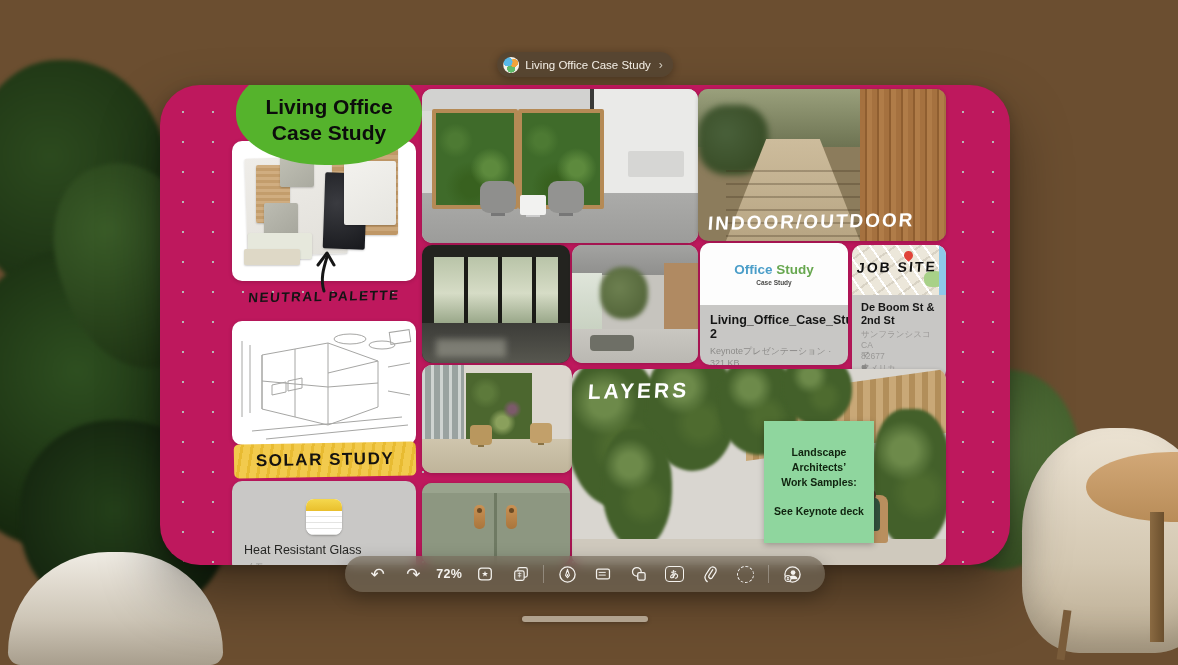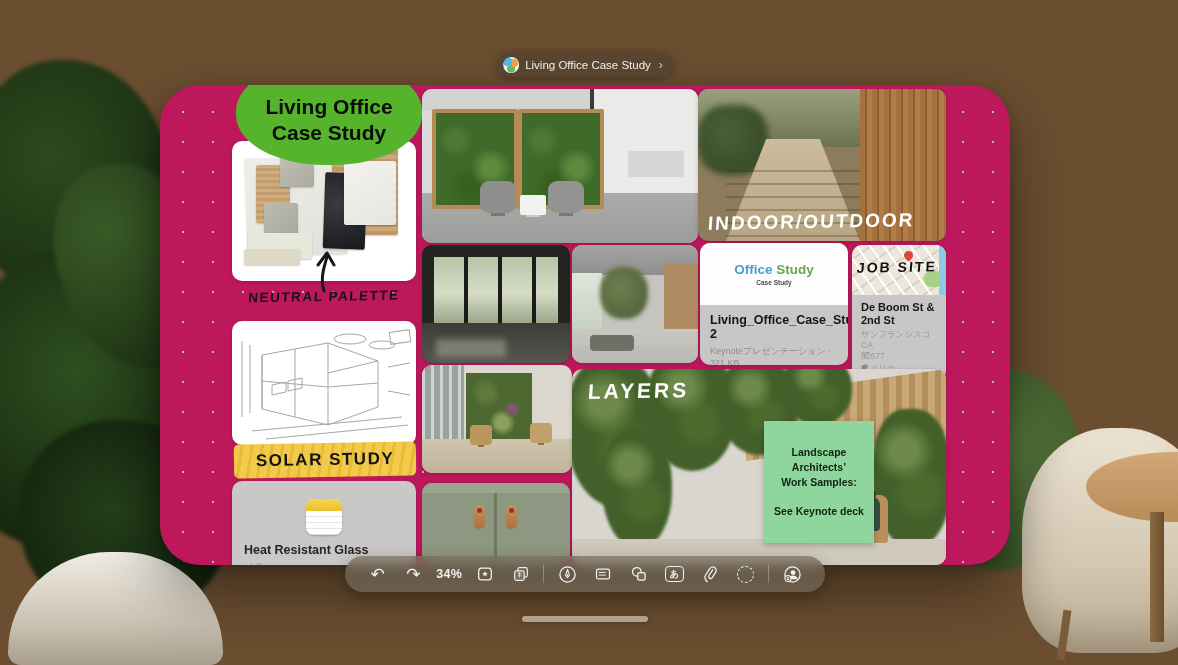--- a/index.html
+++ b/index.html
@@ -65,21 +65,21 @@
     background:repeating-linear-gradient(100deg,#f2ca4d 0 7px,#e8bb31 7px 10px);
     border-radius:5px;display:flex;align-items:center;justify-content:center;
     font-size:17px;color:#151310;}
 
   
   .notecard{left:72px;top:396px;width:184px;height:92px;background:#c9c8c6;border-radius:10px;box-shadow:0 1px 4px rgba(0,0,0,.18);}
   .noteicon{left:74px;top:18px;width:36px;height:36px;border-radius:8px;overflow:hidden;background:#fff;box-shadow:0 1px 2px rgba(0,0,0,.25);}
   .noteicon i{position:absolute;left:0;top:0;right:0;height:12px;background:linear-gradient(180deg,#f5d84e,#e9bf2c);}
   .noteicon s{position:absolute;left:0;top:12px;right:0;bottom:0;
     background:repeating-linear-gradient(180deg,#ffffff 0 5px,#e4e4e2 5px 6px);}
-  .note-title{left:12px;top:62px;font-size:12.5px;font-weight:700;color:#262624;}
+  .note-title{left:12px;top:62px;font-size:12.5px;font-weight:400;color:#262624;}
   .note-sub{left:12px;top:79px;font-size:10px;color:#989795;}
 
   
   .ph-lounge{left:262px;top:4px;width:276px;height:154px;background:#dadad8;}
   .lo-ceil{left:0;top:0;right:0;height:22px;background:#d2d2d0;}
   .lo-floor{left:0;bottom:0;right:0;height:50px;background:linear-gradient(180deg,#ababa9,#9c9c9a);}
   .lo-office{right:0;top:0;width:104px;height:104px;background:#eaeae8;border-left:4px solid #3a3a38;}
   .lo-desk{right:14px;top:62px;width:56px;height:26px;background:#d6d6d4;border-radius:2px;}
   .gw{top:20px;width:78px;height:92px;border:4px solid #b58a55;border-radius:2px;
       background:radial-gradient(circle at 25% 30%, #4d7a33 8%, rgba(0,0,0,0) 20%),radial-gradient(circle at 70% 60%, #5d8a3d 10%, rgba(0,0,0,0) 26%),radial-gradient(circle at 45% 80%, #38611f 12%, rgba(0,0,0,0) 30%),#3f6b2a;}
@@ -373,21 +373,21 @@
       </div>
       <div class="pull pull2">
         <i></i>
       </div>
   </div>
 </div>
 
 <div class="toolbar">
   <div class="tb tb-glyph">↶</div>
   <div class="tb tb-glyph">↷</div>
-  <div class="tb tb-zoom">34%</div>
+  <div class="tb tb-zoom">72%</div>
   <div class="tb">
     <svg width="18" height="18" viewBox="0 0 20 20">
         <rect x="3" y="3.5" width="14" height="13" rx="3.2" fill="none" stroke="#f4f2ee" stroke-width="1.4"></rect>
         <path d="M10 6.6 L10.9 8.9 L13.3 9 L11.4 10.5 L12.1 12.8 L10 11.4 L7.9 12.8 L8.6 10.5 L6.7 9 L9.1 8.9 Z" fill="#f4f2ee"></path>
       </svg>
   </div>
   <div class="tb">
     <svg width="18" height="18" viewBox="0 0 20 20">
         <rect x="6.5" y="3" width="10.5" height="10.5" rx="2" fill="none" stroke="#f4f2ee" stroke-width="1.3"></rect>
         <rect x="3" y="6.5" width="10.5" height="10.5" rx="2" fill="rgba(118,107,92,1)" stroke="#f4f2ee" stroke-width="1.3"></rect>

